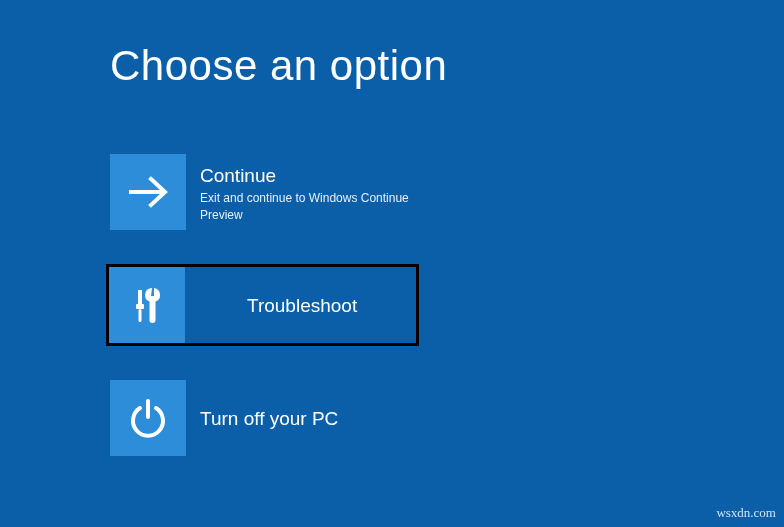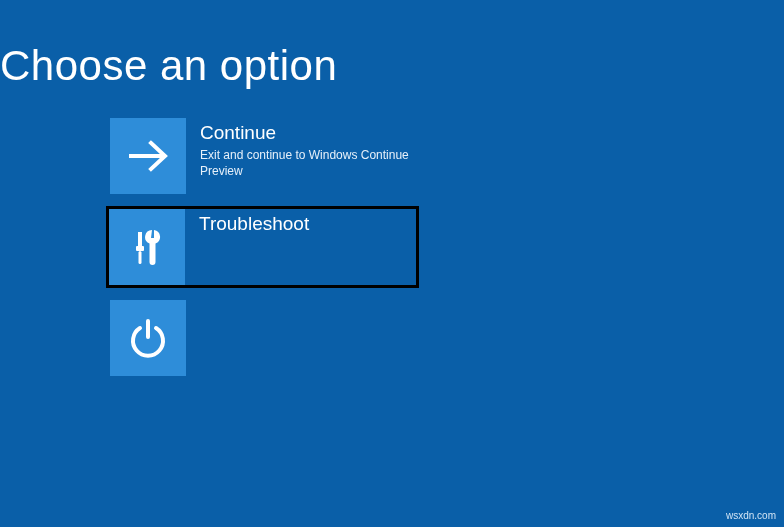--- a/index.html
+++ b/index.html
@@ -12,40 +12,43 @@
       height: 527px;
       background-color: #0a5fa8;
       font-family: 'Segoe UI', 'Segoe UI Light', Arial, sans-serif;
       color: #ffffff;
       overflow: hidden;
       position: relative;
     }
     .page-title {
       font-size: 42px;
       font-weight: 200;
+      padding-left: 110px;
       padding-top: 42px;
       padding-bottom: 28px;
       letter-spacing: 0.5px;
     }
     .options {
       padding-left: 110px;
     }
     .option {
       display: flex;
-      align-items: flex-start;
+      align-items: center;
       width: 305px;
       margin-bottom: 14px;
       cursor: pointer;
+      margin-top: 36px;
     }
     .option.highlighted {
       outline: 3px solid #000000;
       outline-offset: -1px;
       padding: 1px;
       margin-left: -2px;
       width: 309px;
+      gap: 48px;
     }
     .tile {
       width: 76px;
       height: 76px;
       background-color: #2e8dd9;
       display: flex;
       align-items: center;
       justify-content: center;
       flex-shrink: 0;
     }
@@ -62,23 +65,23 @@
     .option-desc {
       font-size: 12px;
       font-weight: 300;
       line-height: 1.35;
       color: #e6f0fa;
     }
     .watermark {
       position: absolute;
       bottom: 6px;
       right: 8px;
-      font-size: 10px;
+      font-size: 13px;
       color: #d0e4f5;
-      font-family: Liberation Sans, sans-serif;
+      font-family: Liberation Serif, serif;
     }
     svg { display: block; }
   </style>
 </head>
 <body>
 
 <h1 class="page-title">Choose an option</h1>
 
 <div class="options">
 
@@ -117,17 +120,21 @@
 
   <div class="option">
     <div class="tile">
       <svg width="46" height="46" viewBox="0 0 46 46">
         <g stroke="#ffffff" stroke-width="4" fill="none" stroke-linecap="round">
           <path d="M 15 13 A 15 15 0 1 0 31 13"></path>
           <line x1="23" y1="6" x2="23" y2="22"></line>
         </g>
       </svg>
     </div>
+    <div class="text-block">
+      <div class="option-title">Turn off your PC</div>
+      <div class="option-desc"></div>
+    </div>
   </div>
 
 </div>
 
 <div class="watermark">wsxdn.com</div>
 
 </body></html>

